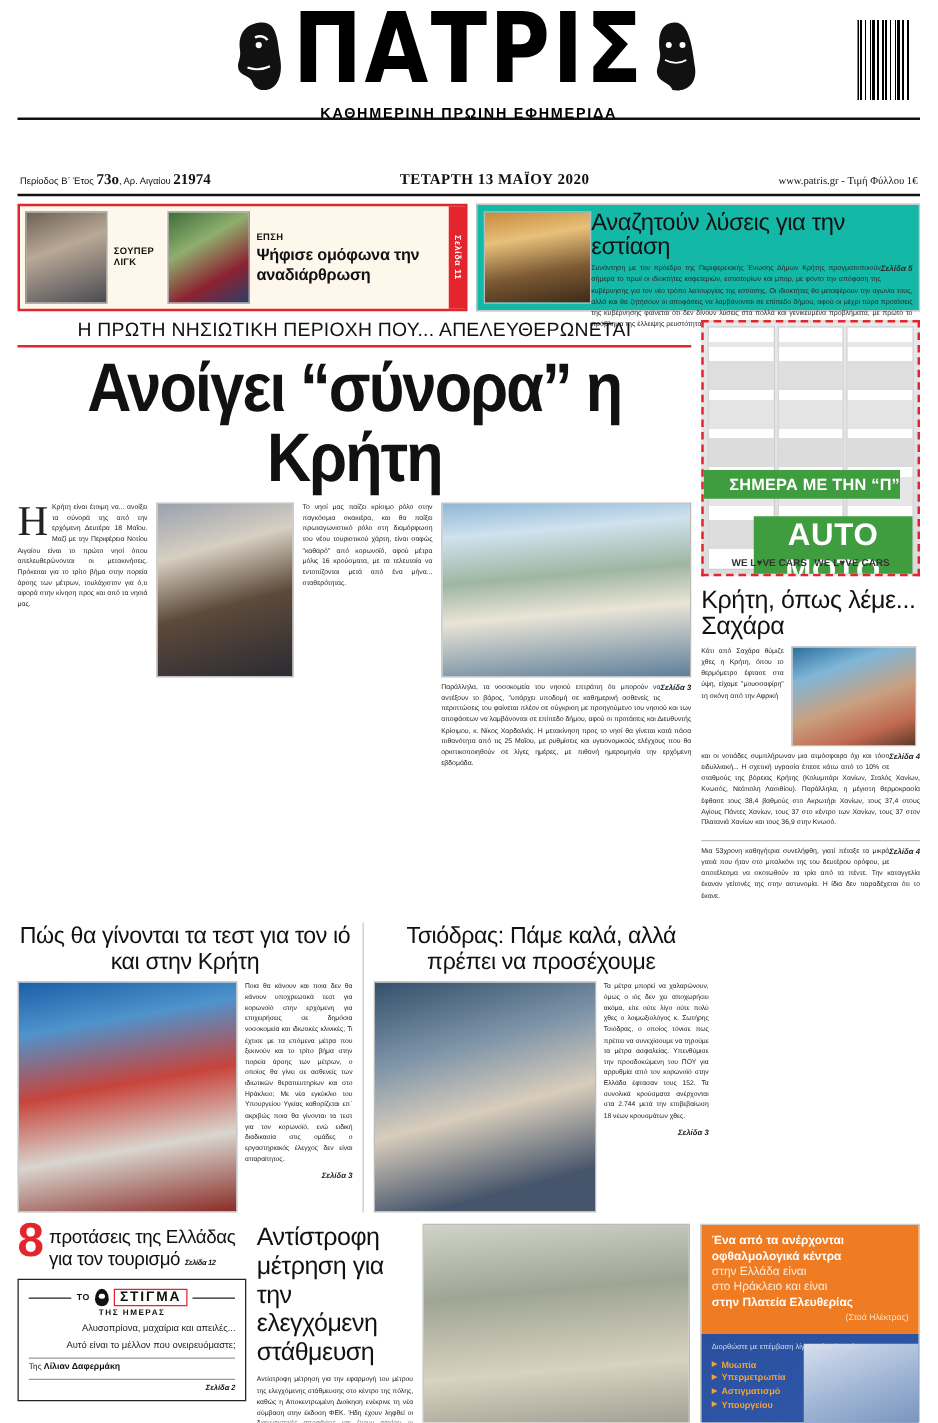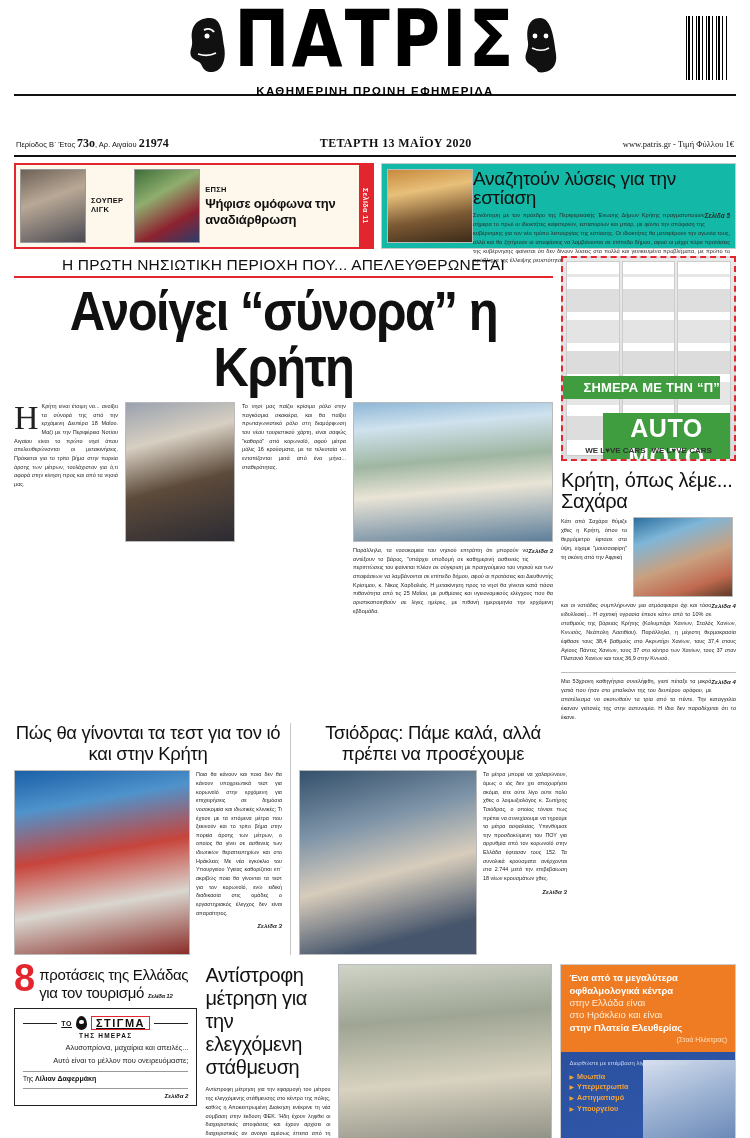--- a/index.html
+++ b/index.html
@@ -100,21 +100,21 @@
 
   .rcol-head { font-size:20px; line-height:1.05; letter-spacing:-.3px; margin:9px 0 5px 0;}
   .rcol-flow { display:flex; gap:6px;}
   .rcol-txt { font-size:5.5px; line-height:1.62; text-align:justify; color:#222;}
   .rcol-photo { width:100px; height:80px; border:1px solid #bbb; flex:none;
     background:linear-gradient(160deg,#2c6f9e 0%,#7fb6d8 25%,#c9a080 55%,#c06a50 80%,#5e3a28 100%);}
   .rcol-txt2 { font-size:5.5px; line-height:1.62; text-align:justify; color:#222; margin-top:4px;}
   .hr-thin { border-top:1px solid #bbb; margin:9px 0 0 0;}
 
   
-  .midrow { display:flex; gap:8px; margin-top:1px;}
+  .midrow { display:flex; gap:8px; margin-top:16px;}
   .art { width:268px; }
   .art-head { font-size:18.5px; line-height:1.12; text-align:center; letter-spacing:-.3px; margin-bottom:6px;}
   .art-body { display:flex; gap:6px;}
   .art-photo { flex:none; border:1px solid #bbb;}
   .p-tubes { width:176px; height:185px;
     background:linear-gradient(170deg,#1b5fa8 0%,#4f93cc 20%,#c7443c 45%,#d9d6cf 70%,#8a2c28 100%);}
   .p-man { width:178px; height:185px;
     background:linear-gradient(165deg,#34506b 0%,#7e94a8 30%,#d8cdbc 55%,#46556b 85%);}
   .art-txt { font-size:5.4px; line-height:1.6; text-align:justify; color:#222;}
   .vrule { border-left:1px solid #c8c8c8; }
@@ -125,21 +125,21 @@
   .lowmid { width:350px; }
   .lowright { width:177px; }
 
   .eight-head { display:flex; align-items:flex-start; gap:4px; }
   .eight-num { color:#e3262e; font-size:38px; font-weight:bold; line-height:.78;
     font-family:"Liberation Sans", sans-serif; }
   .eight-txt { font-size:15px; line-height:1.16; letter-spacing:-.3px; padding-top:2px;}
   .eight-pg { font-size:6px; font-weight:bold; font-style:italic; }
 
   .stigma { border:1px solid #222; padding:7px 8px 6px 8px; margin-top:7px; background:#fff;}
-  .stigma-top { display:flex; align-items:center; justify-content:center; gap:4px;text-decoration:underline; }
+  .stigma-top { display:flex; align-items:center; justify-content:center; gap:4px; }
   .stigma-line { flex:1; border-top:1px solid #222; }
   .stigma-to { font-size:7px; font-weight:bold; letter-spacing:.5px;}
   .pin { width:11px; height:14px; background:#111; border-radius:50% 50% 50% 50%/60% 60% 40% 40%;
     position:relative;}
   .pin:after{content:"";position:absolute;left:3.2px;top:3.5px;width:4.5px;height:4.5px;background:#fff;border-radius:50%;}
   .stigma-word { border:1.6px solid #e3262e; color:#111; font-weight:bold; font-size:11px;
     padding:0 4px; letter-spacing:1.5px;}
   .stigma-sub { text-align:center; font-size:6.5px; font-weight:bold; letter-spacing:1.2px; margin-top:2px;}
   .stigma-b1, .stigma-b2 { text-align:right; font-size:7.5px; margin-top:4px; color:#222;}
   .stigma-rule { border-top:1px solid #999; margin-top:6px;}
@@ -358,21 +358,21 @@
           </div>
         </div>
         <div class="inv-photo"></div>
       </div>
 
     </div>
 
     <div class="lowright">
       <div class="eyead">
         <div class="eye-top">
-          <div class="eye-l1">Ένα από τα μεγαλύτερα οφθαλμολογικά κέντρα</div>
+          <div class="eye-l1">Ένα από τα ανέρχονται οφθαλμολογικά κέντρα</div>
           <div class="eye-l2">στην Ελλάδα είναι</div>
           <div class="eye-l3">
             <span>στο Ηράκλειο</span><span> και είναι</span>
           </div>
           <div class="eye-l1">στην Πλατεία Ελευθερίας</div>
           <div class="eye-note">(Στοά Ηλέκτρας)</div>
         </div>
         <div class="eye-mid">
           <div class="eye-bld"></div>
           <div class="eye-small">Διορθώστε με επέμβαση λίγων μόνο λεπτών</div>

